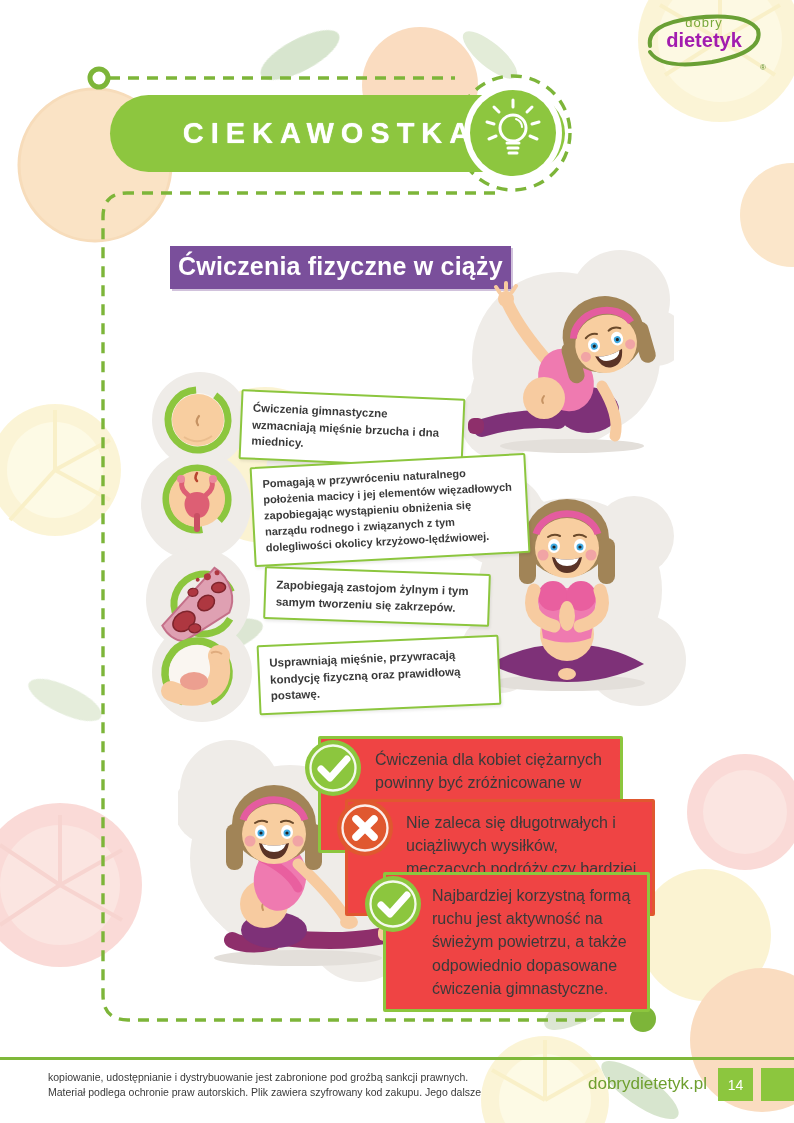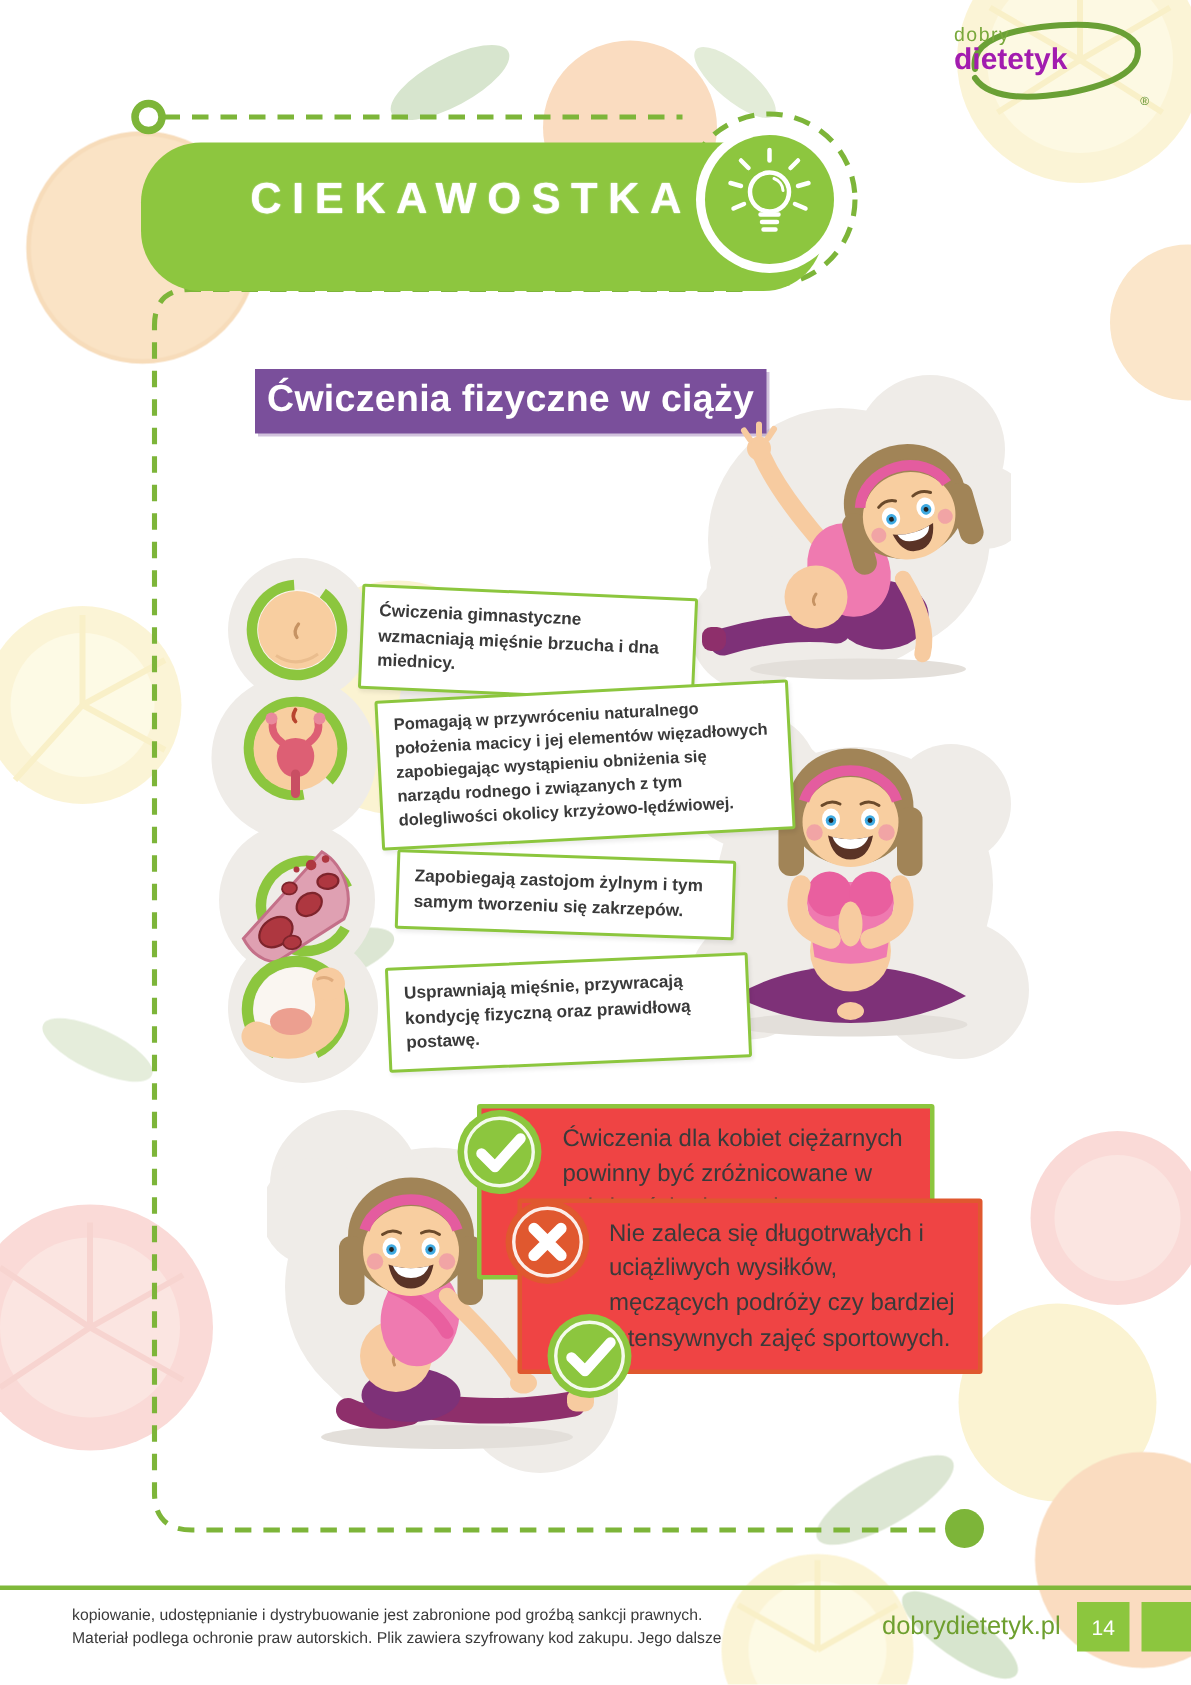--- a/index.html
+++ b/index.html
@@ -8,27 +8,27 @@
   .abs{position:absolute;}
   svg{display:block;}
 
   
   .decor,.dashlayer{position:absolute;left:0;top:0;pointer-events:none;}
   .decor{z-index:0;}
   .dashlayer{z-index:2;}
 
   
   .logo{position:absolute;right:22px;top:8px;width:136px;height:66px;z-index:3;}
-  .logo-words{position:absolute;left:0;top:8px;width:136px;line-height:1;}
+  .logo-words{position:absolute;left:0;top:8px;width:136px;text-align:center;line-height:1;}
   .logo-w1{display:block;font-size:13px;color:#79a83b;letter-spacing:1px;}
   .logo-w2{display:block;font-size:20px;font-weight:bold;color:#a21caf;margin-top:1px;}
   .logo-reg{position:absolute;right:6px;bottom:2px;font-size:8px;color:#5d9130;}
 
   
-  .banner{position:absolute;left:94px;top:95px;width:455px;height:99px;background:#8dc63f;
+  .banner{position:absolute;left:110px;top:95px;width:455px;height:77px;background:#8dc63f;
           border-radius:40px;z-index:3;}
   .banner-label{position:absolute;left:40px;top:0;width:360px;height:77px;display:flex;
           align-items:center;justify-content:center;color:#fff;font-size:29px;font-weight:800;
           letter-spacing:7px;text-shadow:0 0 1px #fff;}
   .badge{position:absolute;left:463px;top:83px;width:100px;height:100px;z-index:4;}
 
   
   .title{position:absolute;left:170px;top:246px;z-index:4;background:#7a4f9b;color:#fff;
          font-size:25px;font-weight:bold;padding:6px 8px 8px;letter-spacing:.2px;
          box-shadow:2px 2px 0 rgba(122,79,155,.35);}
@@ -385,20 +385,23 @@
     <span>Nie zaleca się długotrwałych i uciążliwych wysiłków, męczących podróży czy bardziej intensywnych zajęć sportowych.</span>
   </div>
   <div class="vicon" style="left:335px;top:798px;">
     <svg width="60" height="60" viewBox="0 0 60 60">
       <circle cx="30" cy="30" r="28" fill="#e0582f"></circle>
       <circle cx="30" cy="30" r="22.5" fill="none" stroke="#fff" stroke-width="2.3" opacity=".9"></circle>
       <path d="M21 21 L39 39 M39 21 L21 39" fill="none" stroke="#fff" stroke-width="7.5" stroke-linecap="round"></path>
     </svg>
   </div>
 
+  <div class="vbox green" style="left:383px;top:872px;width:267px;padding:9px 12px 9px 46px;">
+    <span>Najbardziej korzystną formą ruchu jest aktywność na świeżym powietrzu, a także odpowiednio dopasowane ćwiczenia gimnastyczne.</span>
+  </div>
   <div class="vicon" style="left:363px;top:874px;">
     <svg width="60" height="60" viewBox="0 0 60 60">
       <circle cx="30" cy="30" r="28" fill="#8cc63e"></circle>
       <circle cx="30" cy="30" r="22.5" fill="none" stroke="#fff" stroke-width="2.3" opacity=".9"></circle>
       <path d="M18 31 L27 40 L44 21" fill="none" stroke="#fff" stroke-width="7" stroke-linecap="round" stroke-linejoin="round"></path>
     </svg>
   </div>
 
   <div class="footer-line"></div>
   <div class="copy">

